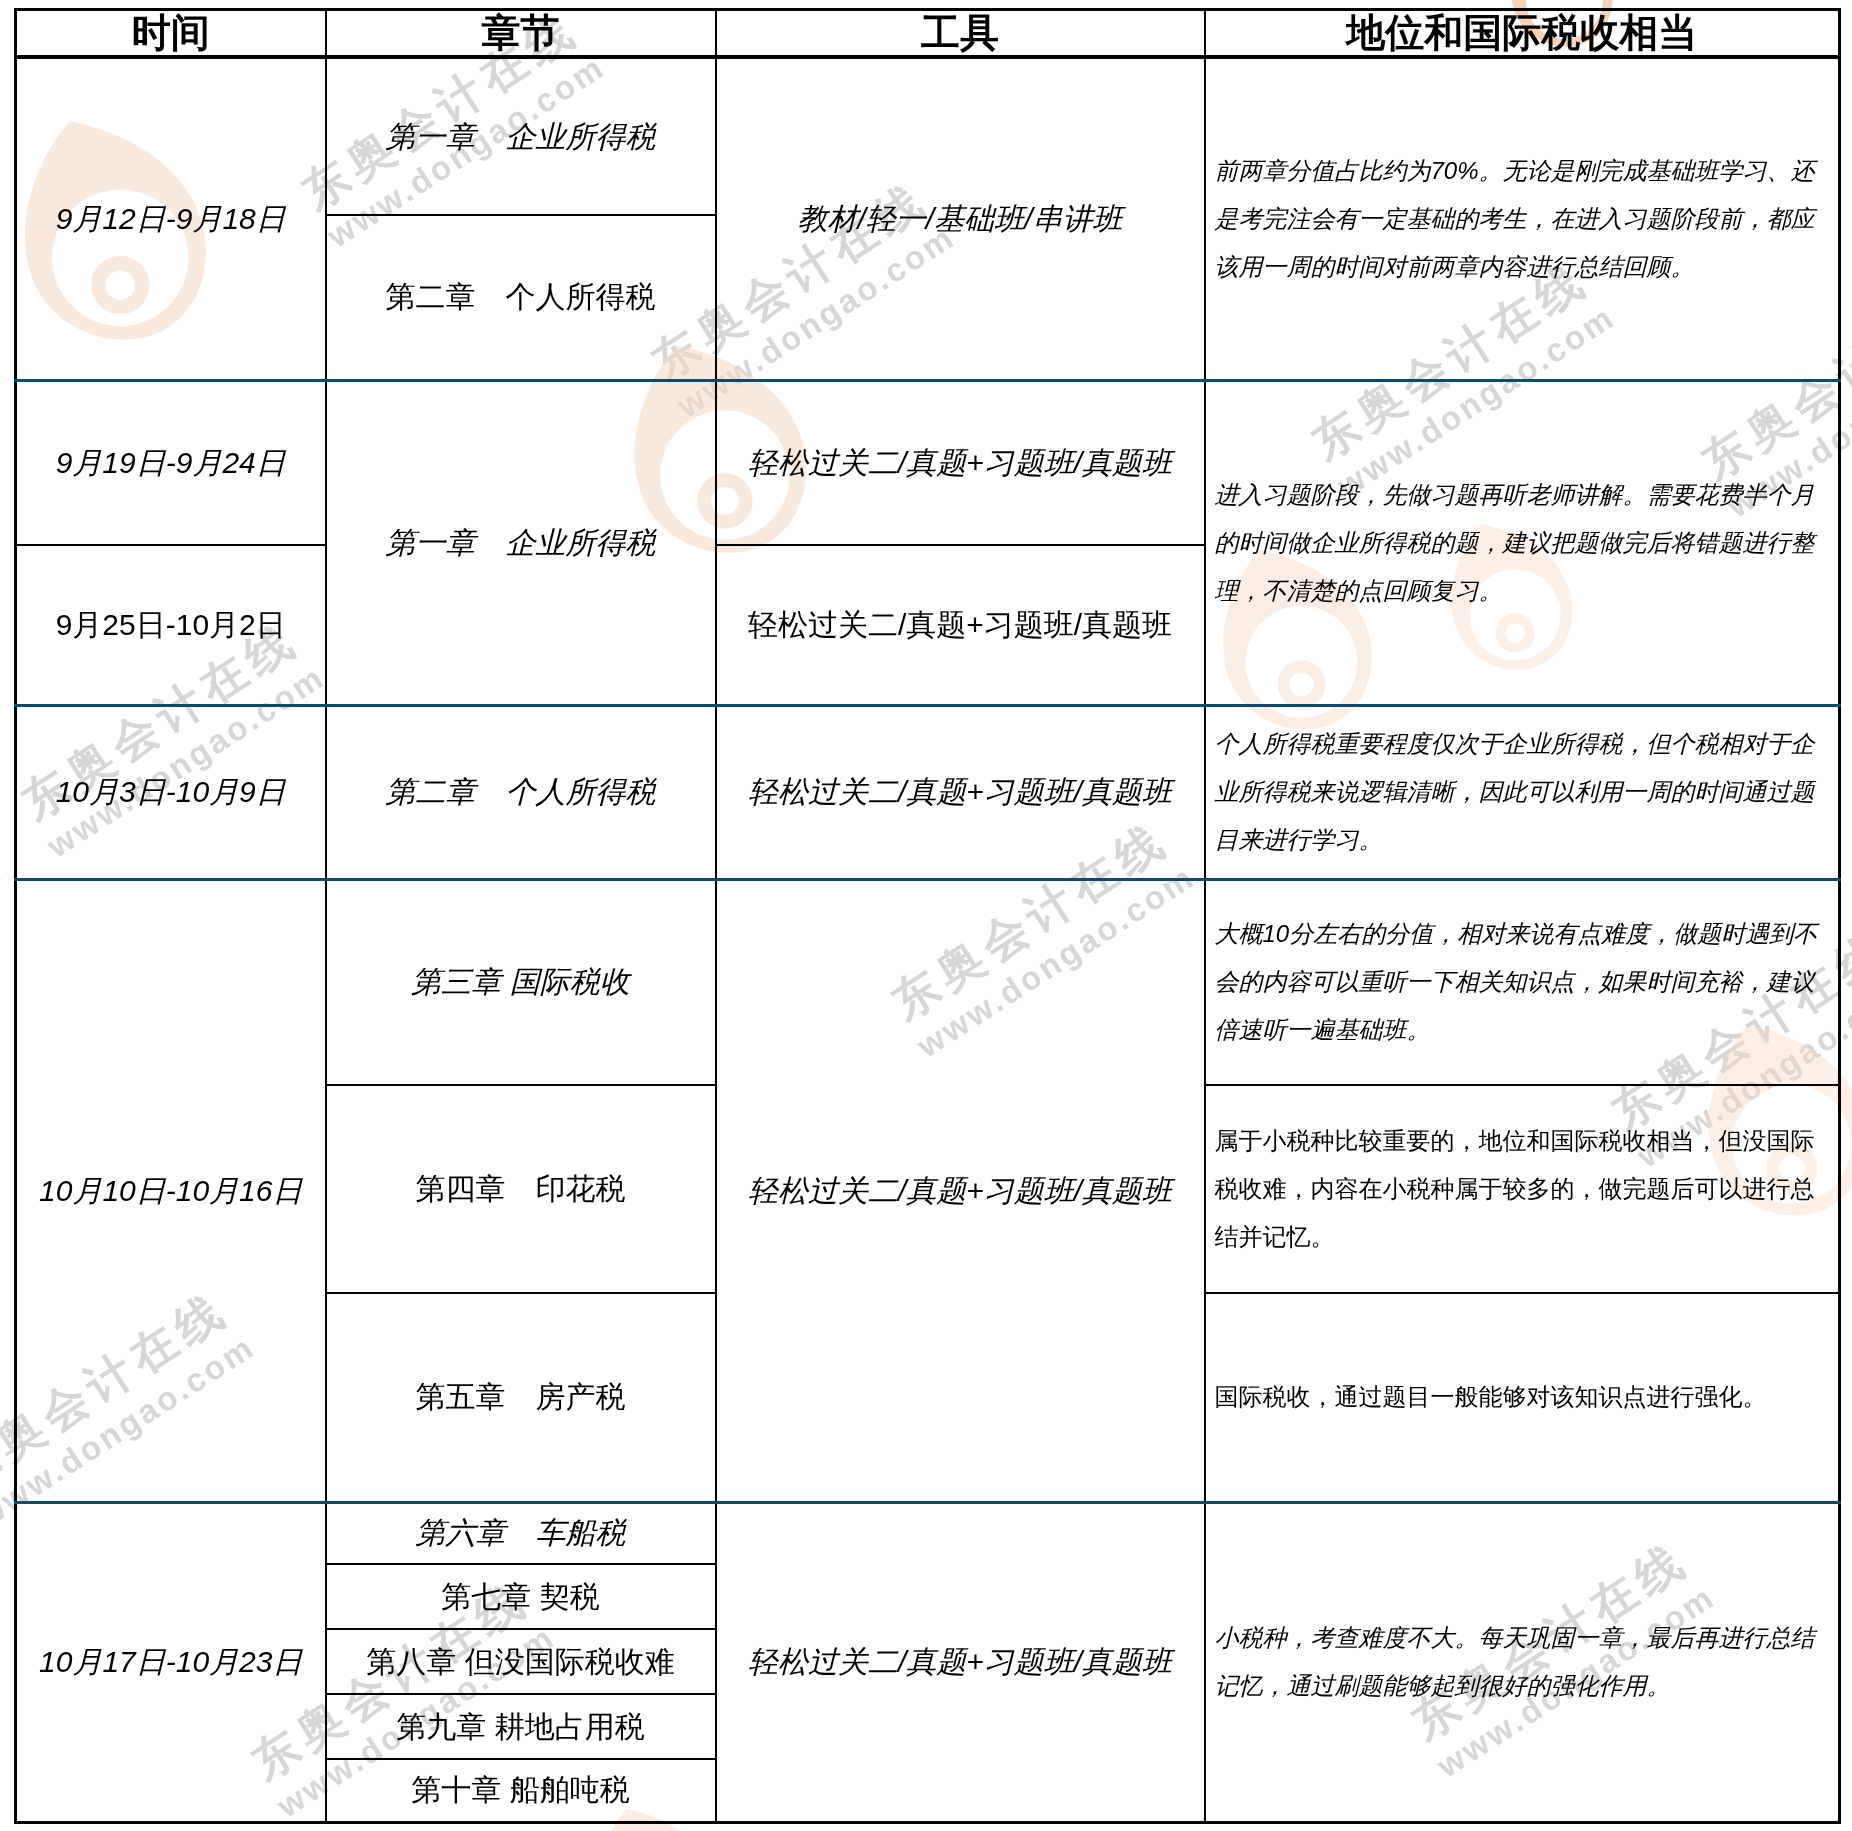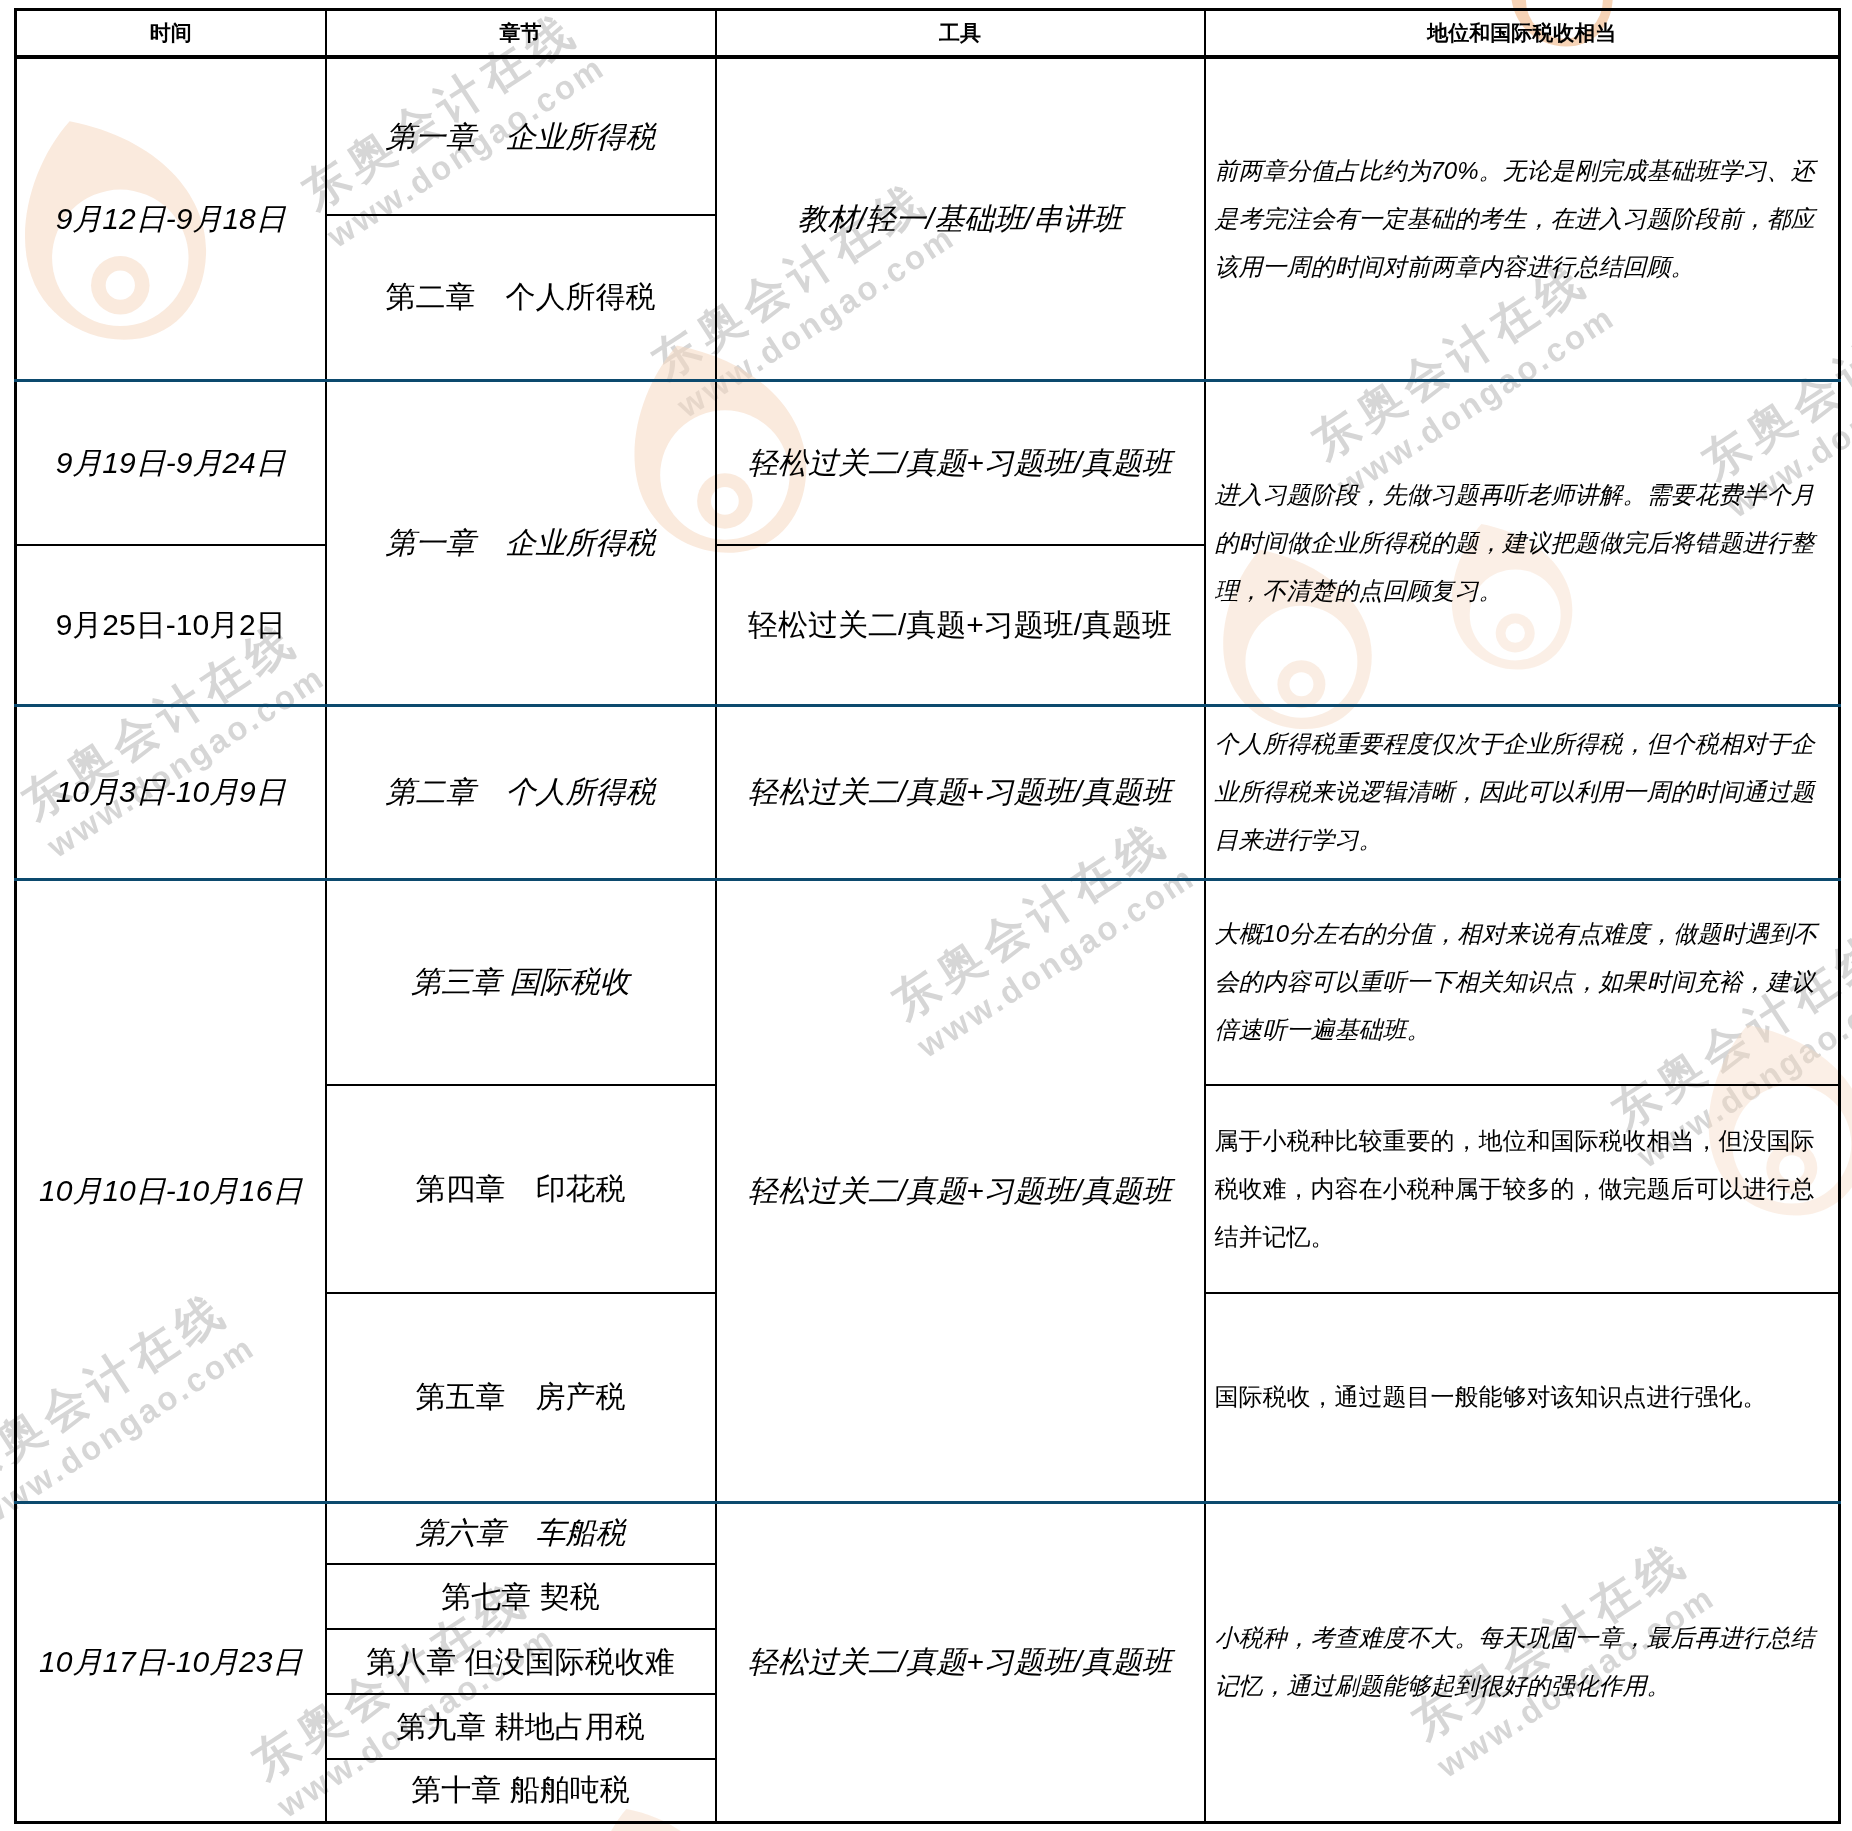--- a/index.html
+++ b/index.html
@@ -18,21 +18,21 @@
   .wmt .l2{font-size:33px;font-weight:700;letter-spacing:3px;line-height:44px;}
   .wml{position:absolute;opacity:.55;}
   
   table.plan{
     position:absolute;left:14px;top:8px;z-index:1;
     width:1824px;border-collapse:collapse;table-layout:fixed;
     background:transparent;border:3px solid #000;
   }
   td,th{border:2px solid #000;padding:0;vertical-align:middle;text-align:center;
         font-size:30px;line-height:44px;color:#000;background:transparent;}
-  th{font-size:21px;font-weight:700;border-bottom:4px solid #000;height:42px;font-family:Liberation Serif, serif;}
+  th{font-size:39px;font-weight:700;border-bottom:4px solid #000;height:42px;font-family:Liberation Serif, serif;}
   tr.sec>td{border-top:3px solid #0c4a6e;font-style:italic;}
   td.note{text-align:left;padding:8px 10px 8px 9px;line-height:48px;font-size:24px;}
   td.time,td.chap,td.tools{font-size:30px;}
   .h158{height:158px}.h165{height:165px}.h160{height:160px}.h174{height:174px}
   .h206{height:206px}.h208{height:208px}.h209{height:209px}
   .h62{height:62px}.h65{height:65px}.h63{height:63px}
 </style>
 </head>
 <body>
 

